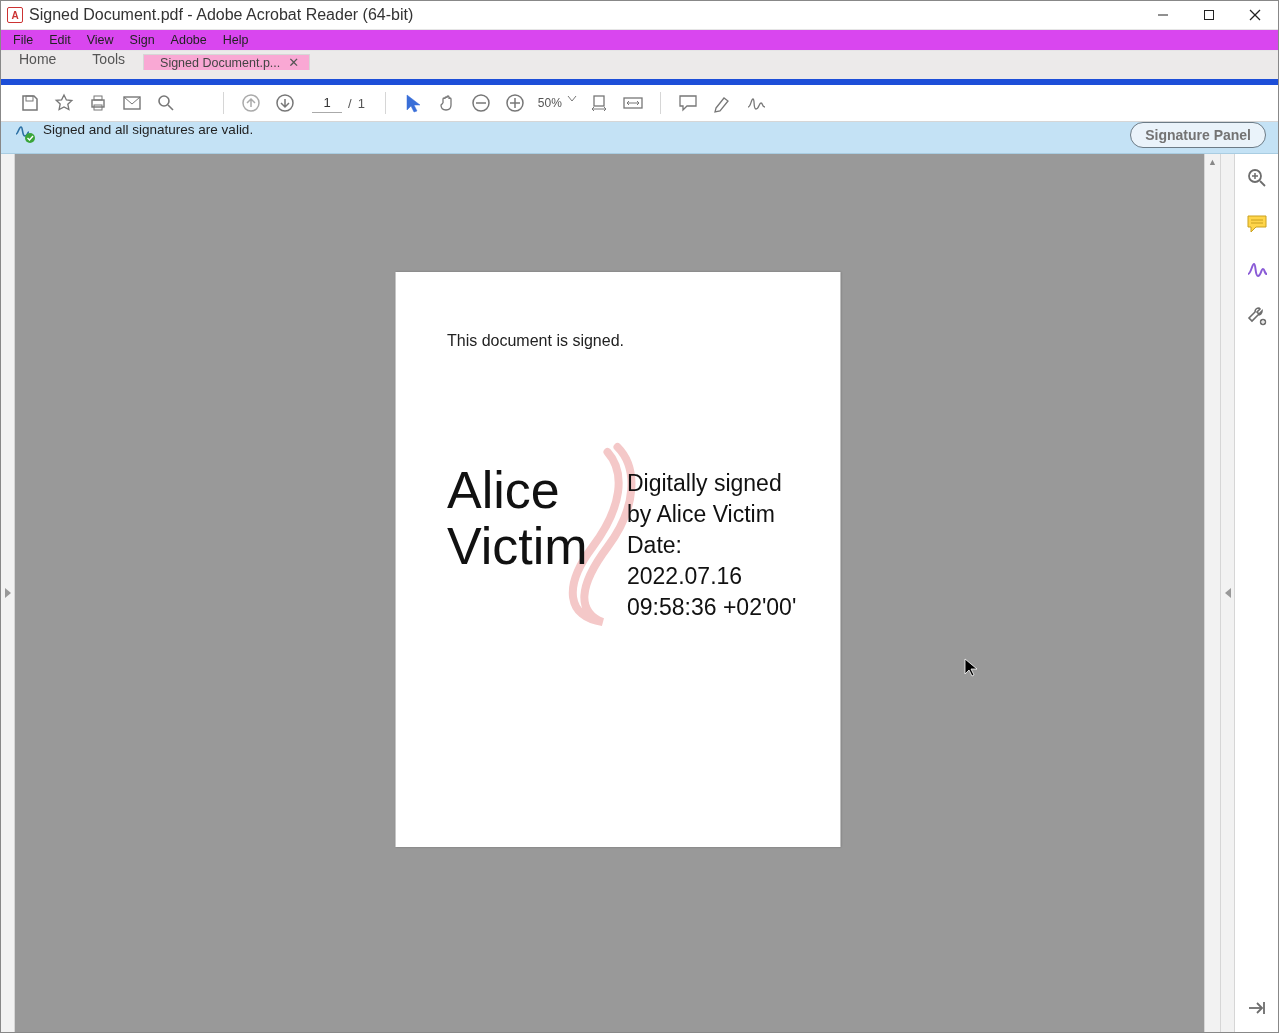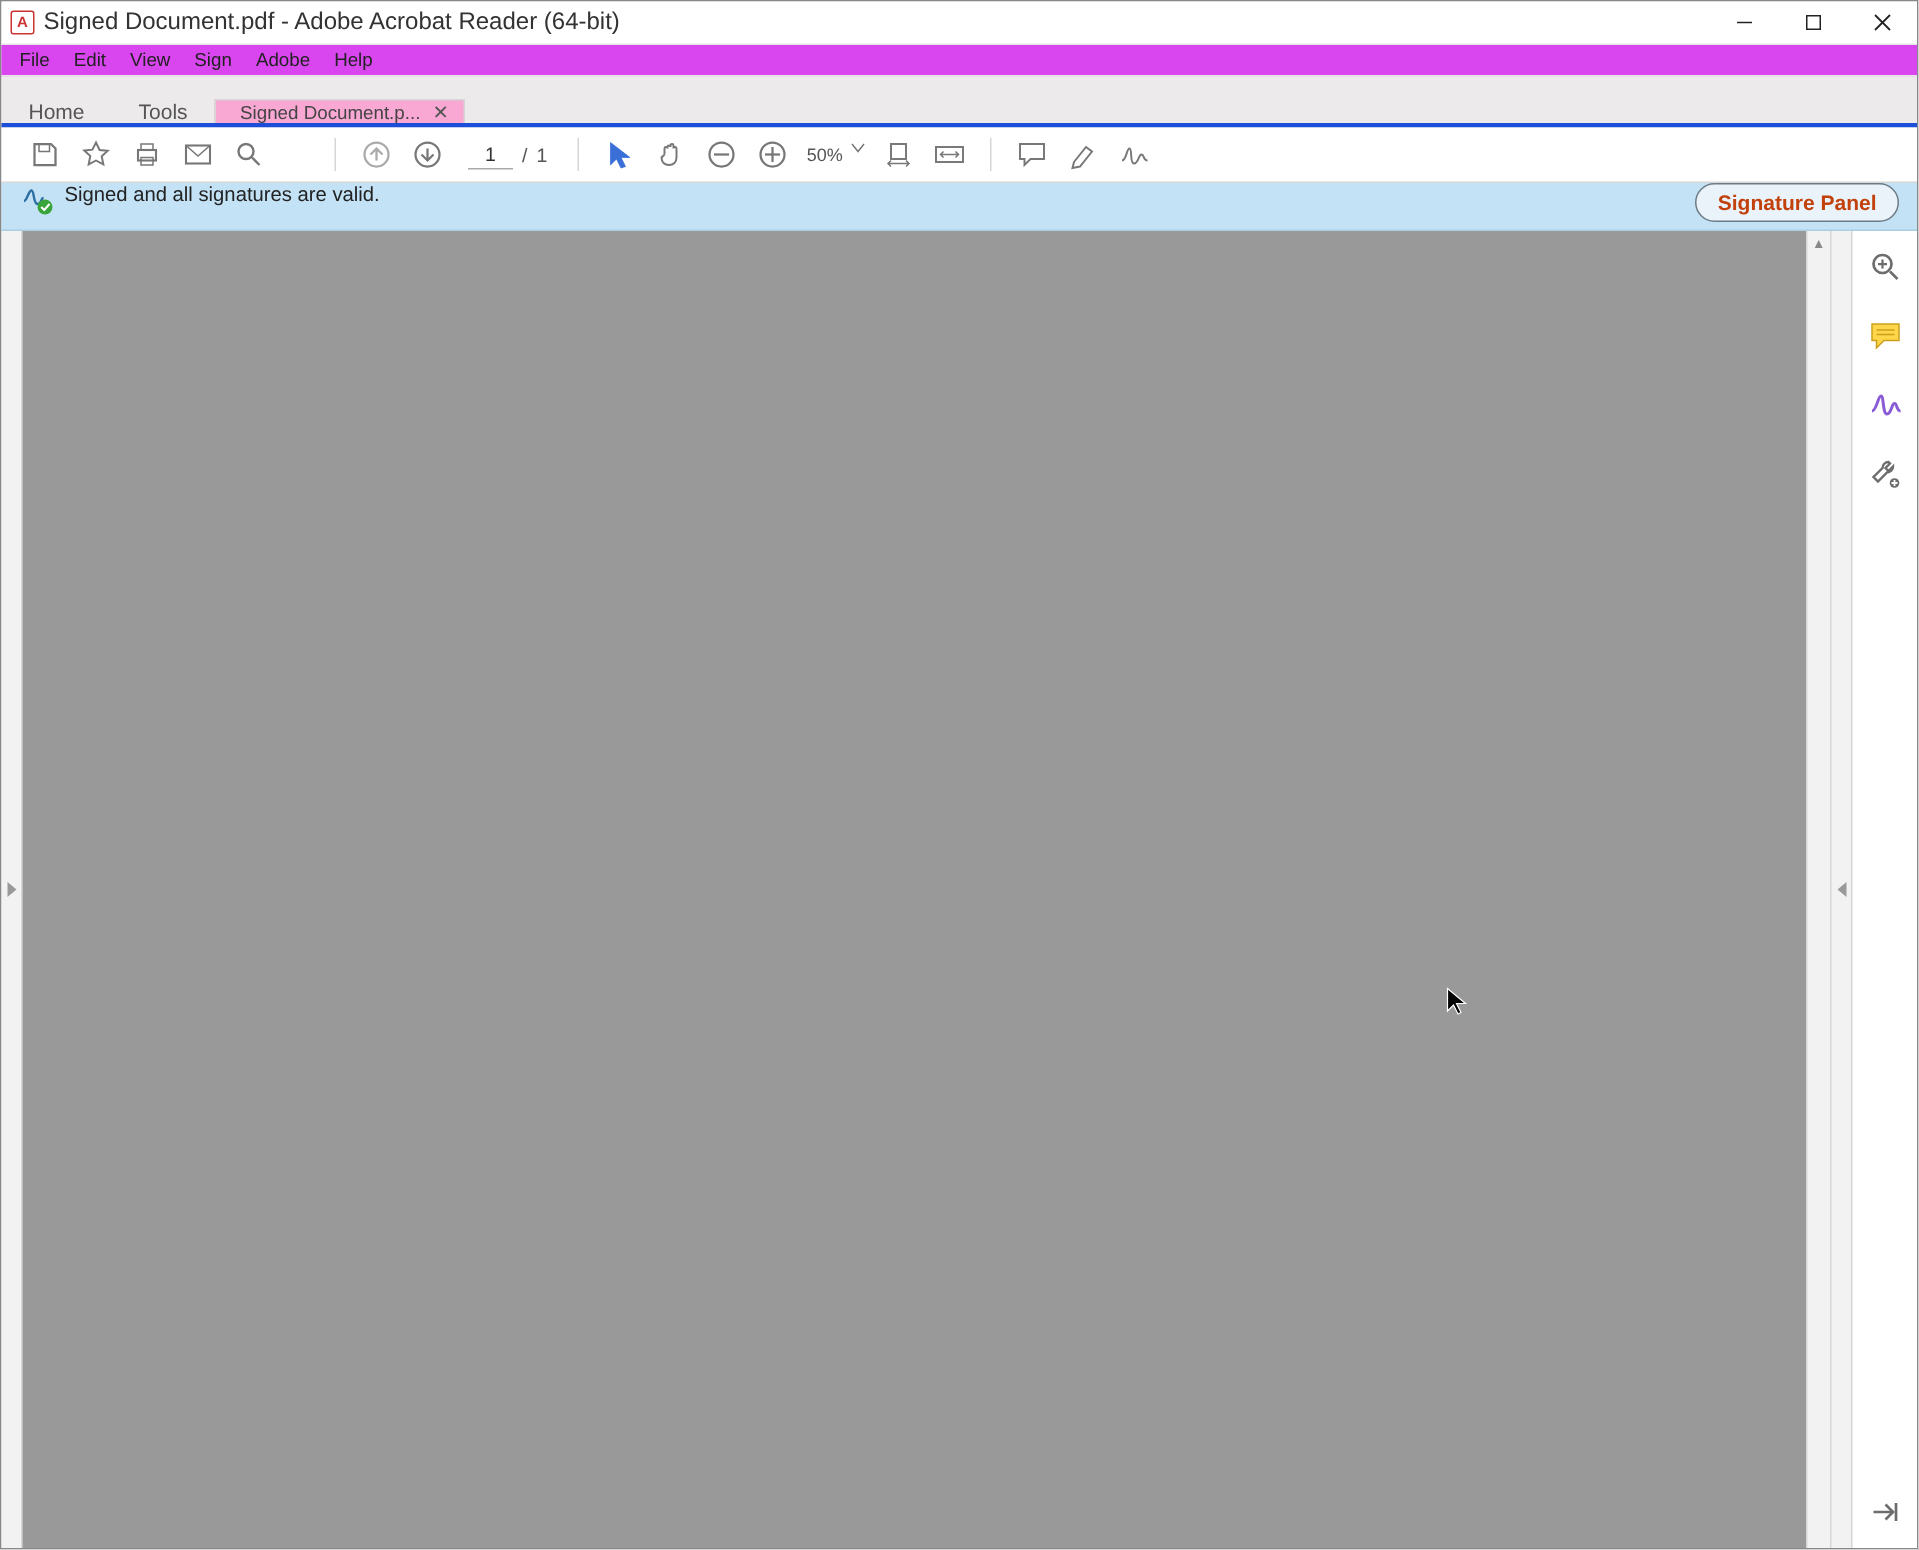--- a/index.html
+++ b/index.html
@@ -12,39 +12,39 @@
   .titlebar .title{flex:0 0 auto;font-size:16px}
   .titlebar .spacer{flex:1}
   .winbtn{width:46px;height:29px;display:flex;align-items:center;justify-content:center;color:#222}
   .winbtn svg{display:block}
 
   
   .menubar{display:flex;align-items:center;height:21px;background:#d946ef;padding:0 4px;border-bottom:1px solid #e5e5e5}
   .menuitem{padding:2px 8px;font-size:12.5px;color:#222}
 
   
-  .tabsbar{display:flex;align-items:flex-end;height:34px;background:#eceaea;border-bottom:3px solid #1d4ed8}
+  .tabsbar{display:flex;align-items:flex-start;height:34px;background:#eceaea;border-bottom:6px solid #1d4ed8}
   .anchortab{padding:0 18px;display:flex;align-items:center;font-size:14px;color:#555}
   .doctab{display:flex;align-items:center;background:#f9a8d4;padding:0 10px 0 16px;border-top:1px solid #d6d6d6;border-right:1px solid #d6d6d6;border-left:1px solid #d6d6d6;font-size:12.5px;color:#444;margin-top:3px}
   .doctab .close{margin-left:8px;font-size:13px;color:#555}
 
   
   .toolbar{display:flex;align-items:center;height:37px;background:#fff;border-bottom:1px solid #d6d6d6;padding:0 12px;gap:0}
   .tbtn{width:34px;height:28px;display:flex;align-items:center;justify-content:center;color:#5a5a5a}
   .tbtn svg{display:block}
   .tsep{width:1px;height:22px;background:#d6d6d6;margin:0 10px}
   .pagebox{display:flex;align-items:center;gap:6px;font-size:13px;color:#555}
   .pagebox input{width:30px;height:20px;border:none;border-bottom:1px solid #aaa;text-align:center;font-size:13px;color:#333;outline:none}
   .zoomsel{display:flex;align-items:flex-start;gap:6px;font-size:12px;color:#555;margin:0 6px}
 
   
   .sigbar{display:flex;align-items:flex-start;height:32px;background:#c4e2f5;padding:0 12px;border-bottom:1px solid #a9cde2}
   .sigbar .sigicon{width:20px;height:20px;margin-right:10px;position:relative}
   .sigbar .msg{font-size:13.5px;color:#222;flex:1}
-  .sigpanelbtn{background:#eaf3fa;border:1.5px solid #6c7b86;border-radius:14px;padding:4px 14px;font-size:14px;font-weight:600;color:#c2410c}
+  .sigpanelbtn{background:#eaf3fa;border:1.5px solid #6c7b86;border-radius:14px;padding:4px 14px;font-size:14px;font-weight:600;color:#737373}
 
   
   .workspace{flex:1;display:flex;min-height:0}
   .leftgutter{width:14px;background:#f2f2f2;border-right:1px solid #d6d6d6;display:flex;align-items:center;justify-content:center;color:#888}
   .rightgutter{width:14px;background:#f2f2f2;border-left:1px solid #d6d6d6;display:flex;align-items:center;justify-content:center;color:#888}
   .viewport{flex:1;background:#999;position:relative;overflow:hidden}
   .scrollv{position:absolute;top:0;right:0;width:16px;height:100%;background:#f2f2f2;border-left:1px solid #d6d6d6}
   .scrollv .thumbup{position:absolute;top:0;left:0;width:100%;height:16px;display:flex;align-items:center;justify-content:center;color:#888;font-size:9px}
 
   .page{position:absolute;left:50%;top:118px;transform:translateX(-50%);width:445px;height:575px;background:#fff;box-shadow:0 0 2px rgba(0,0,0,0.25)}
@@ -237,20 +237,39 @@
   </div>
 
   <div class="workspace">
     <div class="leftgutter">
       <svg width="6" height="10">
           <path d="M0 0l6 5-6 5z" fill="#999"></path>
         </svg>
     </div>
 
     <div class="viewport">
+      <div class="page">
+        <div class="doc-text">This document is signed.</div>
+        <div class="sigblock">
+          <svg class="sigflourish" viewBox="0 0 120 200">
+            <path d="M70 10 C90 30 90 70 60 110 C30 150 30 175 55 185 C20 180 15 150 45 110 C75 70 78 35 60 15" fill="none" stroke="#f4c8c8" stroke-width="8" stroke-linecap="round"></path>
+          </svg>
+          <div class="signame">
+            <div style="white-space:pre-line">Alice
+Victim</div>
+          </div>
+          <div class="sigdetails">
+            <div>Digitally signed</div>
+            <div>by Alice Victim</div>
+            <div>Date:</div>
+            <div>2022.07.16</div>
+            <div>09:58:36 +02'00'</div>
+          </div>
+        </div>
+      </div>
 
       <div class="scrollv">
         <div class="thumbup">▲</div>
       </div>
 
       <svg class="cursor" width="14" height="20">
         <path d="M1 1l0 15 4-4 3 6 2-1-3-6 6 0z" fill="#000" stroke="#fff" stroke-width="0.8"></path>
       </svg>
     </div>
 

